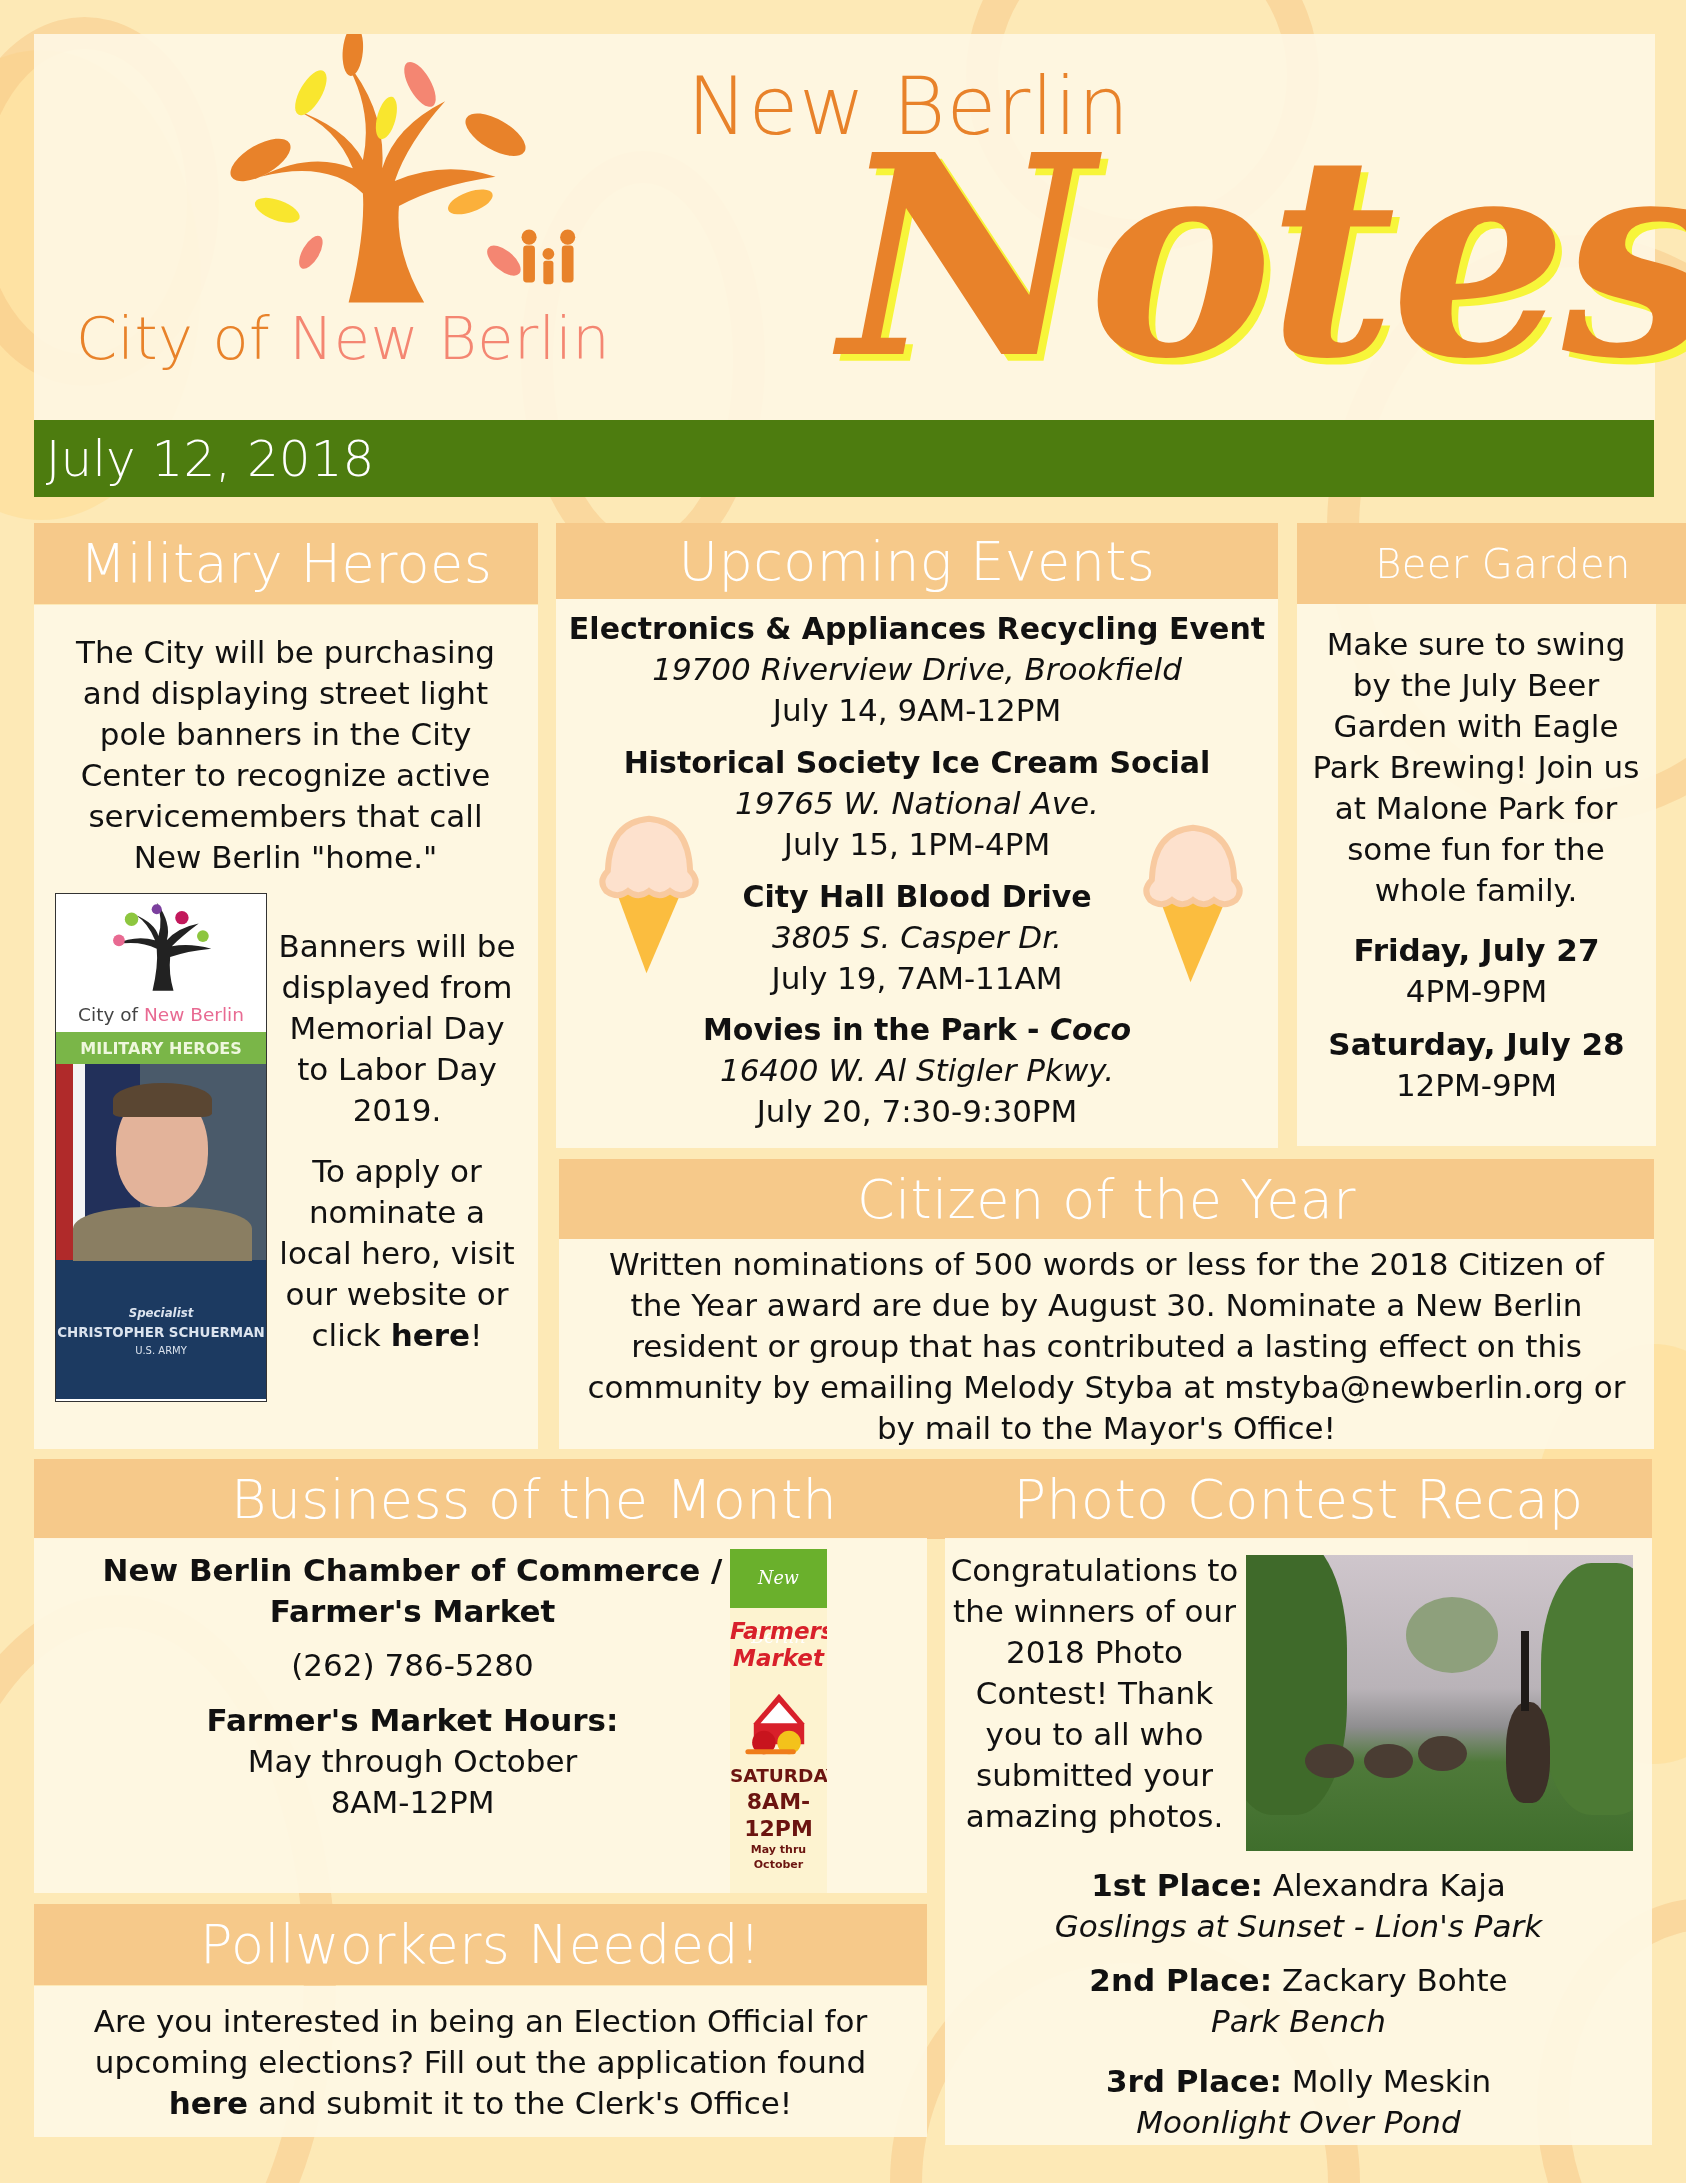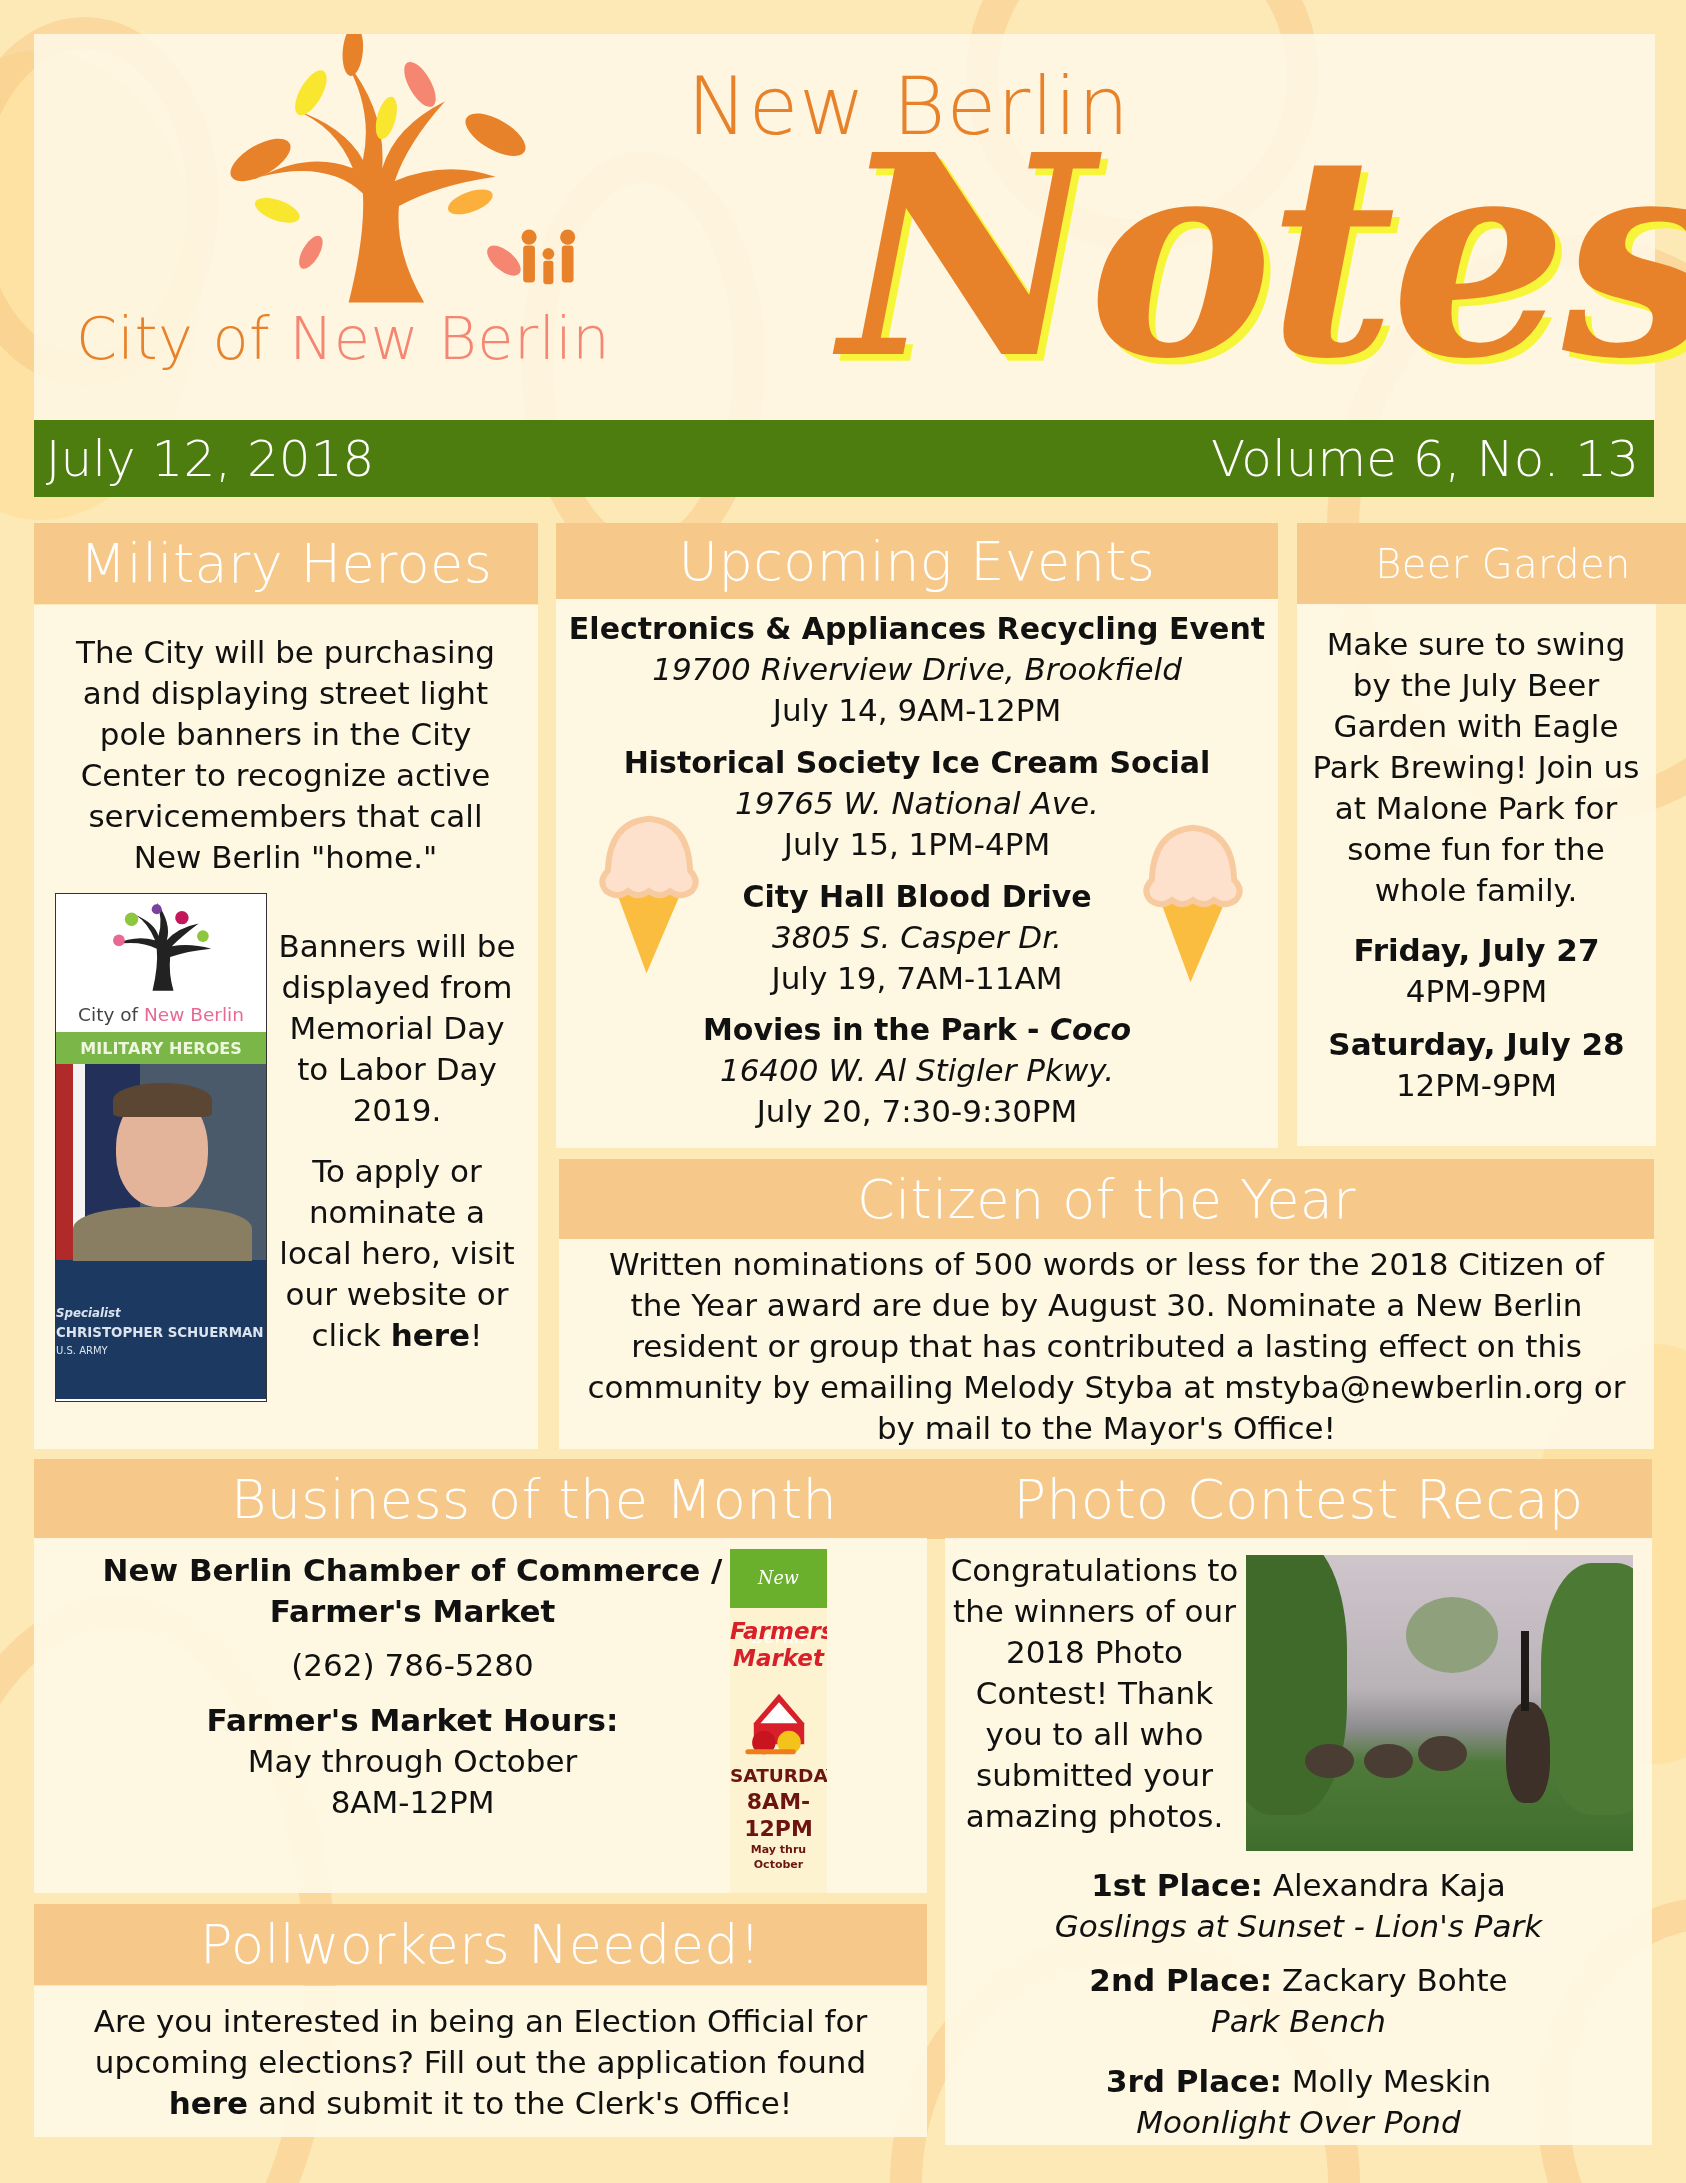--- a/index.html
+++ b/index.html
@@ -48,21 +48,21 @@
     left: 840px; top: 118px; font-size: 277px; line-height: 277px; color: #e8822a;
     font-family: "DejaVu Serif", serif; font-style: italic; font-weight: bold;
     text-shadow: 6.7px 6.7px 0 #f7f53a; letter-spacing: -5px; white-space: nowrap;
   }
 
   
   #hero-banner { left: 55px; top: 893px; width: 212px; height: 509px; border: 1.7px solid #333; box-sizing: border-box; background: #fff; overflow: hidden; }
   #hero-banner .top { height: 138px; background: #fff; position: relative; }
   #hero-banner .green { height: 32px; background: #7ab648; color: #eef7dd; font-weight: bold; font-size: 16px; display: flex; align-items: center; justify-content: center; }
   #hero-banner .photo { height: 196px; background: linear-gradient(90deg, #b02a2a 0 8%, #f4f4f4 8% 14%, #22305a 14% 40%, #4a5a6a 40% 100%); position: relative; }
-  #hero-banner .navy { height: 139px; background: #1c3a61; color: #dbe3ee; text-align: left; padding-top: 46px; box-sizing: border-box; }
+  #hero-banner .navy { height: 139px; background: #1c3a61; color: #dbe3ee; text-align: center; padding-top: 46px; box-sizing: border-box; }
 </style>
 </head>
 <body>
 
 <div class="deco-fill" style="left:-118px;top:50px;width:319px;height:470px;"></div>
 <div class="deco-ring" style="left:-50px;top:17px;width:269px;height:369px;"></div>
 <div class="deco-ring" style="left:966px;top:-101px;width:353px;height:353px;"></div>
 <div class="deco-ring" style="left:521px;top:151px;width:244px;height:420px;"></div>
 <div class="deco-ring" style="left:1327px;top:235px;width:504px;height:588px;"></div>
 <div class="deco-ring" style="left:-101px;top:1595px;width:437px;height:756px;"></div>
@@ -95,21 +95,20 @@
     </g>
   </svg>
 </div>
 <div id="brand-sub" class="abs"><span>City of </span><span class="pink">New Berlin</span></div>
 
 <div id="nl-title-top" class="abs">New Berlin</div>
 <div id="nl-title-main" class="abs">Notes</div>
 
 <div id="date-bar" class="abs">
   <span>July 12, 2018</span>
-  <span>Volume 6, No. 13</span>
 </div>
 
 <div class="head-bar" style="left:34px;top:523px;width:504px;height:81px;font-size:54px;">Military Heroes</div>
 <div class="panel" style="left:34px;top:605px;width:504px;height:844px;">
   <div class="txt center" style="position:absolute;left:25px;top:27px;width:453px;">The City will be purchasing and displaying street light pole banners in the City Center to recognize active servicemembers that call New Berlin "home."</div>
   <div class="txt center" style="position:absolute;left:237px;top:321px;width:252px;">Banners will be displayed from Memorial Day to Labor Day 2019.</div>
   <div class="txt center" style="position:absolute;left:237px;top:546px;width:252px;">
     <span>To apply or nominate a local hero, visit our website or click </span><a style="font-weight:bold;color:#111;text-decoration:none;cursor:pointer;">here</a><span>!</span>
   </div>
 </div>

